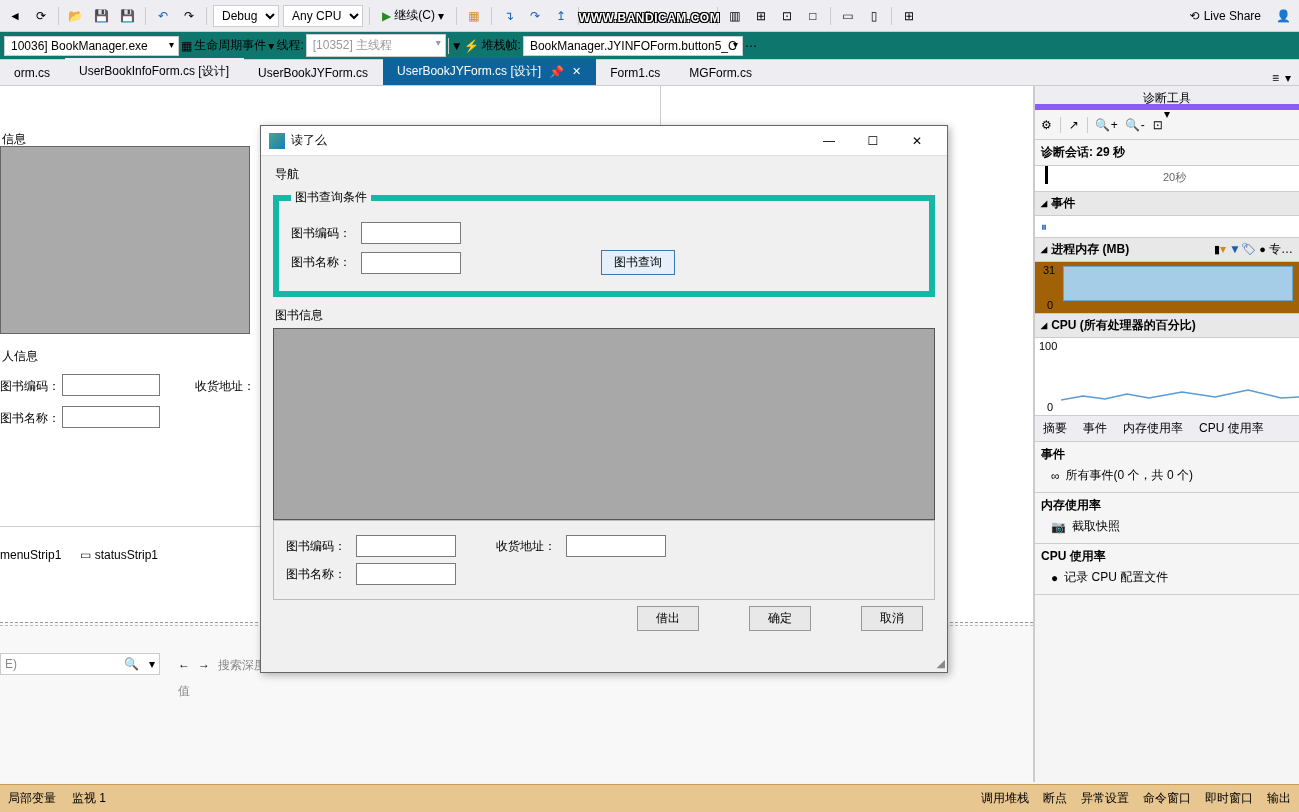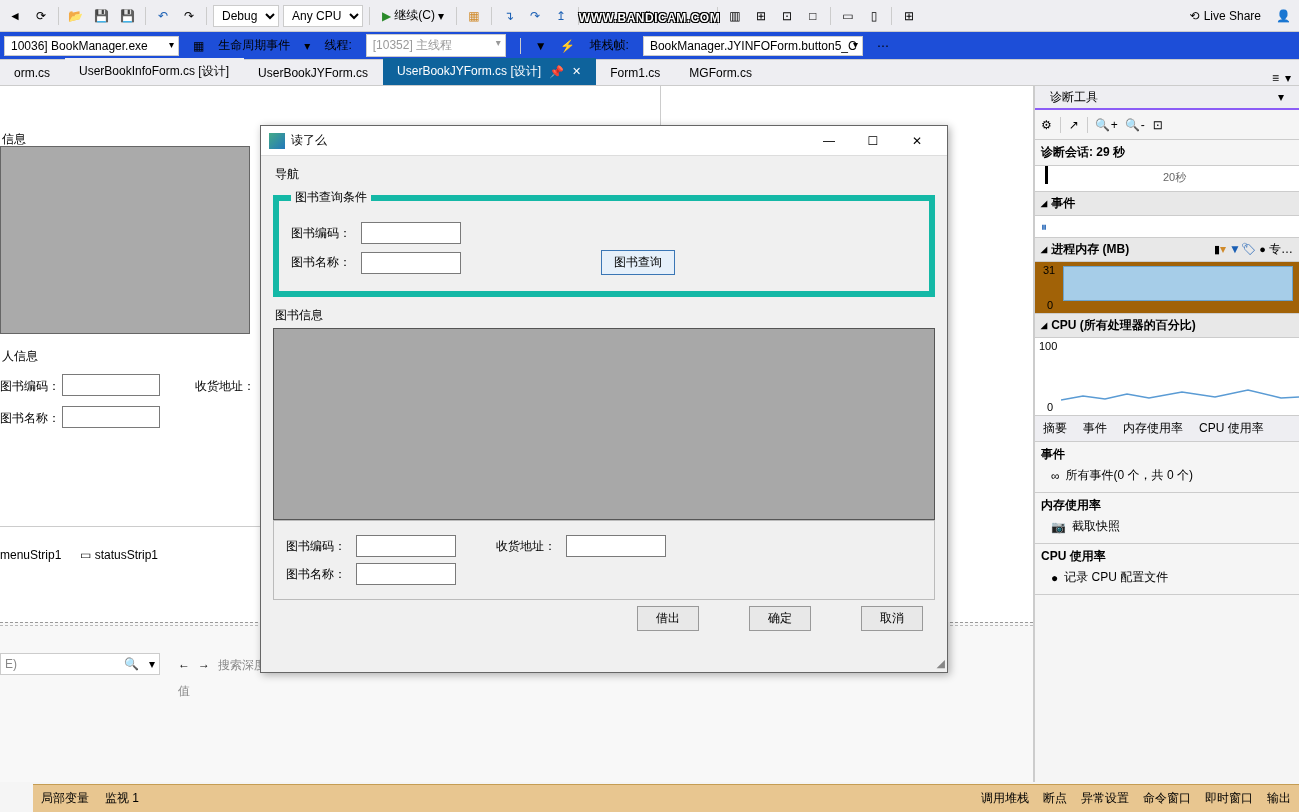--- a/index.html
+++ b/index.html
@@ -8,21 +8,21 @@
 
 .toolbar { height: 32px; background: #eeeef2; border-bottom: 1px solid #ccc; display: flex; align-items: center; padding: 0 4px; gap: 4px; }
 .toolbar .icon-btn { width: 22px; height: 22px; display: flex; align-items: center; justify-content: center; cursor: pointer; }
 .toolbar .sep { width: 1px; height: 18px; background: #ccc; margin: 0 2px; }
 .toolbar select { height: 22px; border: 1px solid #ccc; background: #fff; padding: 0 4px; font-size: 12px; }
 .toolbar .btn-txt { padding: 2px 6px; display: flex; align-items: center; gap: 3px; cursor: pointer; }
 .toolbar .spacer { flex: 1; }
 .liveshare { padding: 2px 8px; display: flex; align-items: center; gap: 4px; }
 
 
-.debugbar { height: 28px; background: #1d4ed8; border-bottom: 1px solid #ccc; display: flex; align-items: center; padding: 0 4px; gap: 14px; }
+.debugbar { height: 28px; background: #0f766e; border-bottom: 1px solid #ccc; display: flex; align-items: center; padding: 0 4px; gap: 2px; }
 .debugbar .combo { border: 1px solid #ccc; background: #fff; padding: 2px 18px 2px 6px; position: relative; }
 .debugbar .combo::after { content: "▾"; position: absolute; right: 4px; top: 2px; font-size: 10px; }
 
 
 .tabstrip { height: 26px; background: #eeeef2; display: flex; align-items: flex-end; border-bottom: 1px solid #ccc; text-align: center; }
 .tab { padding: 5px 14px; background: #eeeef2; cursor: pointer; border-right: 1px solid transparent; }
 .tab.active { background: #0e639c; color: #fff; display: flex; align-items: center; gap: 8px; }
 .tab .close { font-size: 11px; cursor: pointer; }
 .tabstrip .right-icons { margin-left: auto; padding: 0 8px; display: flex; gap: 6px; }
 
@@ -53,41 +53,41 @@
 .dialog .row { display: flex; align-items: center; gap: 10px; margin: 6px 0; }
 .dialog .row label { width: 60px; text-align: left; }
 .dialog input[type=text] { border: 1px solid #7a7a7a; background: #fff; height: 22px; width: 100px; padding: 0 3px; }
 .dialog .search-btn { border: 1px solid #3a76b5; background: #e6f0fa; padding: 3px 12px; margin-left: 130px; cursor: pointer; }
 .dialog .infobox { height: 192px; background: #a8a8a8; border: 1px solid #555; }
 .dialog .action-row { display: flex; gap: 50px; justify-content: flex-end; padding: 6px 12px 2px; }
 .dialog .action-btn { border: 1px solid #999; background: #e8e8e8; padding: 3px 18px; cursor: pointer; }
 .dialog .resize-grip { position: absolute; right: 2px; bottom: 2px; font-size: 11px; color: #888; }
 
 
-.diag-title { height: 24px; padding: 4px 15px; background: #eeeef2; border-bottom: 2px solid #8b5cf6; display: flex; align-items: center; justify-content: space-between; }
+.diag-title { height: 24px; padding: 4px 6px; background: #eeeef2; border-bottom: 6px solid #8b5cf6; display: flex; align-items: center; justify-content: space-between; flex-direction: column; }
 .diag-tools { height: 30px; display: flex; align-items: center; gap: 8px; padding: 0 6px; border-bottom: 1px solid #ccc; }
 .diag-session { padding: 4px 6px; font-weight: bold; border-bottom: 1px solid #ccc; }
 .diag-timeline { height: 26px; position: relative; border-bottom: 1px solid #ccc; background: #fff; }
 .diag-timeline .mark { position: absolute; top: 4px; font-size: 11px; color: #666;}
 .diag-section-head { background: #e8e8e8; border-bottom: 1px solid #ccc; padding: 3px 6px; font-weight: bold; display: flex; align-items: center; gap: 4px; }
 .diag-section-head::before { content: "◢"; font-size: 8px; }
 .diag-event-row { height: 22px; background: #fff; border-bottom: 1px solid #ccc; display: flex; align-items: center; padding: 0 6px; gap: 4px;}
 .mem-chart { height: 52px; position: relative; background: #a16207; border-bottom: 1px solid #ccc; }
 .mem-chart .fill { position: absolute; left: 28px; right: 6px; top: 4px; bottom: 12px; background: #a6cde8; border: 1px solid #6ba3cc; }
 .mem-chart .y0 { position: absolute; left: 12px; bottom: 2px; font-size: 11px; }
 .mem-chart .y1 { position: absolute; left: 8px; top: 2px; font-size: 11px; }
 .cpu-chart { height: 78px; position: relative; background: #fff; border-bottom: 1px solid #ccc; }
 .cpu-chart svg { width: 100%; height: 60px; }
 .diag-tabs { display: flex; border-bottom: 1px solid #ccc; background: #eeeef2;}
 .diag-tabs .dtab { padding: 4px 8px; cursor: pointer; }
 .diag-sub { border-bottom: 1px solid #ccc; padding: 4px 6px; }
 .diag-sub .item { padding: 4px 10px; display: flex; align-items: center; gap: 6px; }
 
 
-.statusbar { position: absolute; left: 0; right: 0; bottom: 0; height: 28px; background: #e8c690; border-top: 1px solid #c59d53; display: flex; align-items: center; padding: 0 8px; gap: 16px; margin-left: 33px; }
+.statusbar { position: absolute; left: 0; right: 0; bottom: 0; height: 28px; background: #e8c690; border-top: 1px solid #c59d53; display: flex; align-items: center; padding: 0 8px; gap: 16px; }
 .statusbar .right { margin-left: auto; display: flex; gap: 14px; }
 
 
 .watermark { position: absolute; left: 50%; top: 4px; transform: translateX(-50%); z-index: 50; font-family: Arial Black, sans-serif; font-size: 20px; font-weight: 900; color: #fff; text-shadow: -1px -1px 0 #000,1px -1px 0 #000,-1px 1px 0 #000,1px 1px 0 #000; letter-spacing: 0.5px;}
 </style>
 </head>
 <body>
 
 <div class="watermark">
   <span>WWW.BANDICAM.COM</span>

